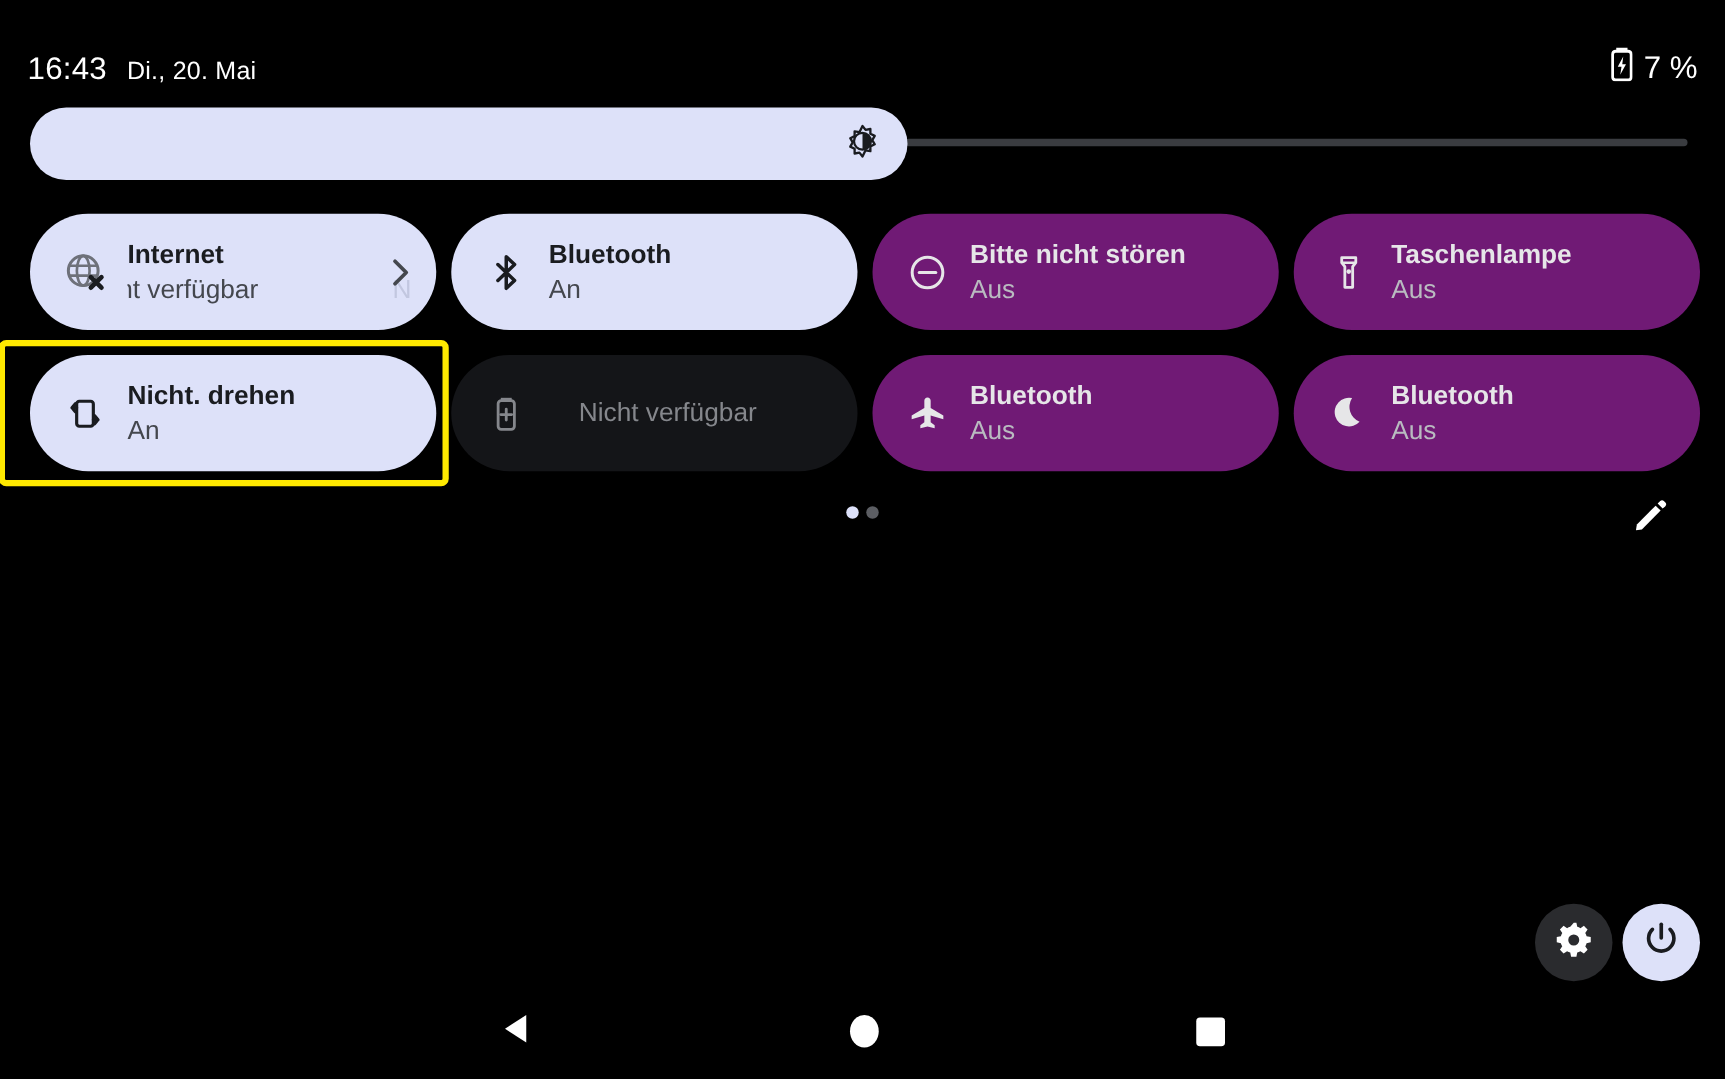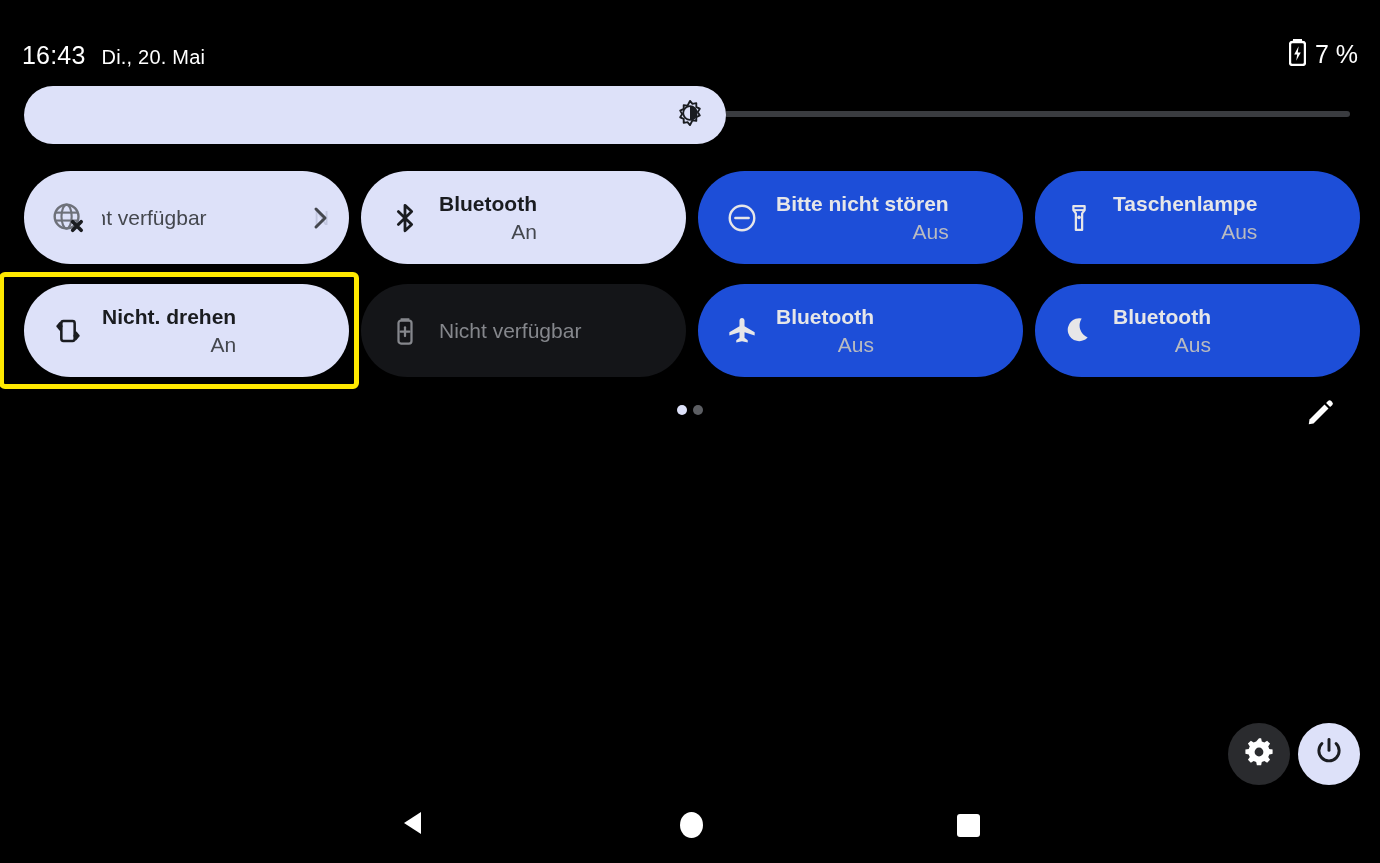--- a/index.html
+++ b/index.html
@@ -41,41 +41,41 @@
     padding-right: 22px;
   }
 
   
   .tiles { position: absolute; left: 24px; top: 171px; width: 1336px; }
   .tile-row { display: flex; gap: 12px; margin-bottom: 20px; }
   .tile {
     position: relative;
     width: 325px; height: 93px; border-radius: 47px;
     display: flex; align-items: center; padding-left: 22px;
-    background: #1d4ed8;
+    background: #701a75;
   }
   .tile.active { background: #dde1f9; }
   .tile.disabled { background: #141518; }
   .tile-icon {
     width: 44px; height: 44px; flex: 0 0 44px;
     display: flex; align-items: center; justify-content: center;
     margin-right: 12px;
   }
   .tile-text { display: flex; flex-direction: column; justify-content: center; min-width: 0; }
   .tile-title {
     font-size: 21px; font-weight: bold; color: #e6e6e8;
     line-height: 28px; white-space: nowrap;
   }
   .tile-sub {
-    font-size: 21px; color: #b9bbc0; line-height: 28px; white-space: nowrap; text-align: right;
+    font-size: 21px; color: #b9bbc0; line-height: 28px; white-space: nowrap;
   }
   .tile.active .tile-title { color: #1a1c20; }
   .tile.active .tile-sub   { color: #44474e; }
   .tile.disabled .tile-title { color: #85878c; font-weight: normal; }
-  .tile.disabled .tile-sub   { color: #85878c; }
+  .tile.disabled .tile-sub   { color: #85878c; margin-left: 24px; }
 
   
   .tile .sub-marquee {
     position: relative; width: 232px; height: 28px; overflow: hidden;
   }
   .sub-marquee .m-main {
     position: absolute; left: -18px; top: 0;
     font-size: 21px; color: #44474e; white-space: nowrap; line-height: 28px;
   }
   .sub-marquee .m-wrap {
@@ -175,20 +175,21 @@
         <span class="tile-icon">
           <svg width="34" height="34" viewBox="0 0 24 24">
             <circle cx="11" cy="11" r="8.4" fill="none" stroke="#6e717a" stroke-width="1.7"></circle>
             <ellipse cx="11" cy="11" rx="3.6" ry="8.4" fill="none" stroke="#6e717a" stroke-width="1.5"></ellipse>
             <line x1="2.8" y1="8.2" x2="19.2" y2="8.2" stroke="#6e717a" stroke-width="1.5"></line>
             <line x1="2.8" y1="13.8" x2="19.2" y2="13.8" stroke="#6e717a" stroke-width="1.5"></line>
             <path d="M15.3 14.6 L21.3 20.6 M21.3 14.6 L15.3 20.6" stroke="#1a1c20" stroke-width="2.6" stroke-linecap="round"></path>
           </svg>
         </span>
         <div class="tile-text">
+          <span class="tile-title">Internet</span>
           <span class="sub-marquee">
             <span class="m-main">cht verfügbar</span>
             <span class="m-wrap">N</span>
           </span>
         </div>
         <span class="tile-chevron">
           <svg width="22" height="26" viewBox="0 0 22 26">
             <path d="M7 4 L16 13 L7 22" fill="none" stroke="#44474e" stroke-width="3" stroke-linecap="round" stroke-linejoin="round"></path>
           </svg>
         </span>

